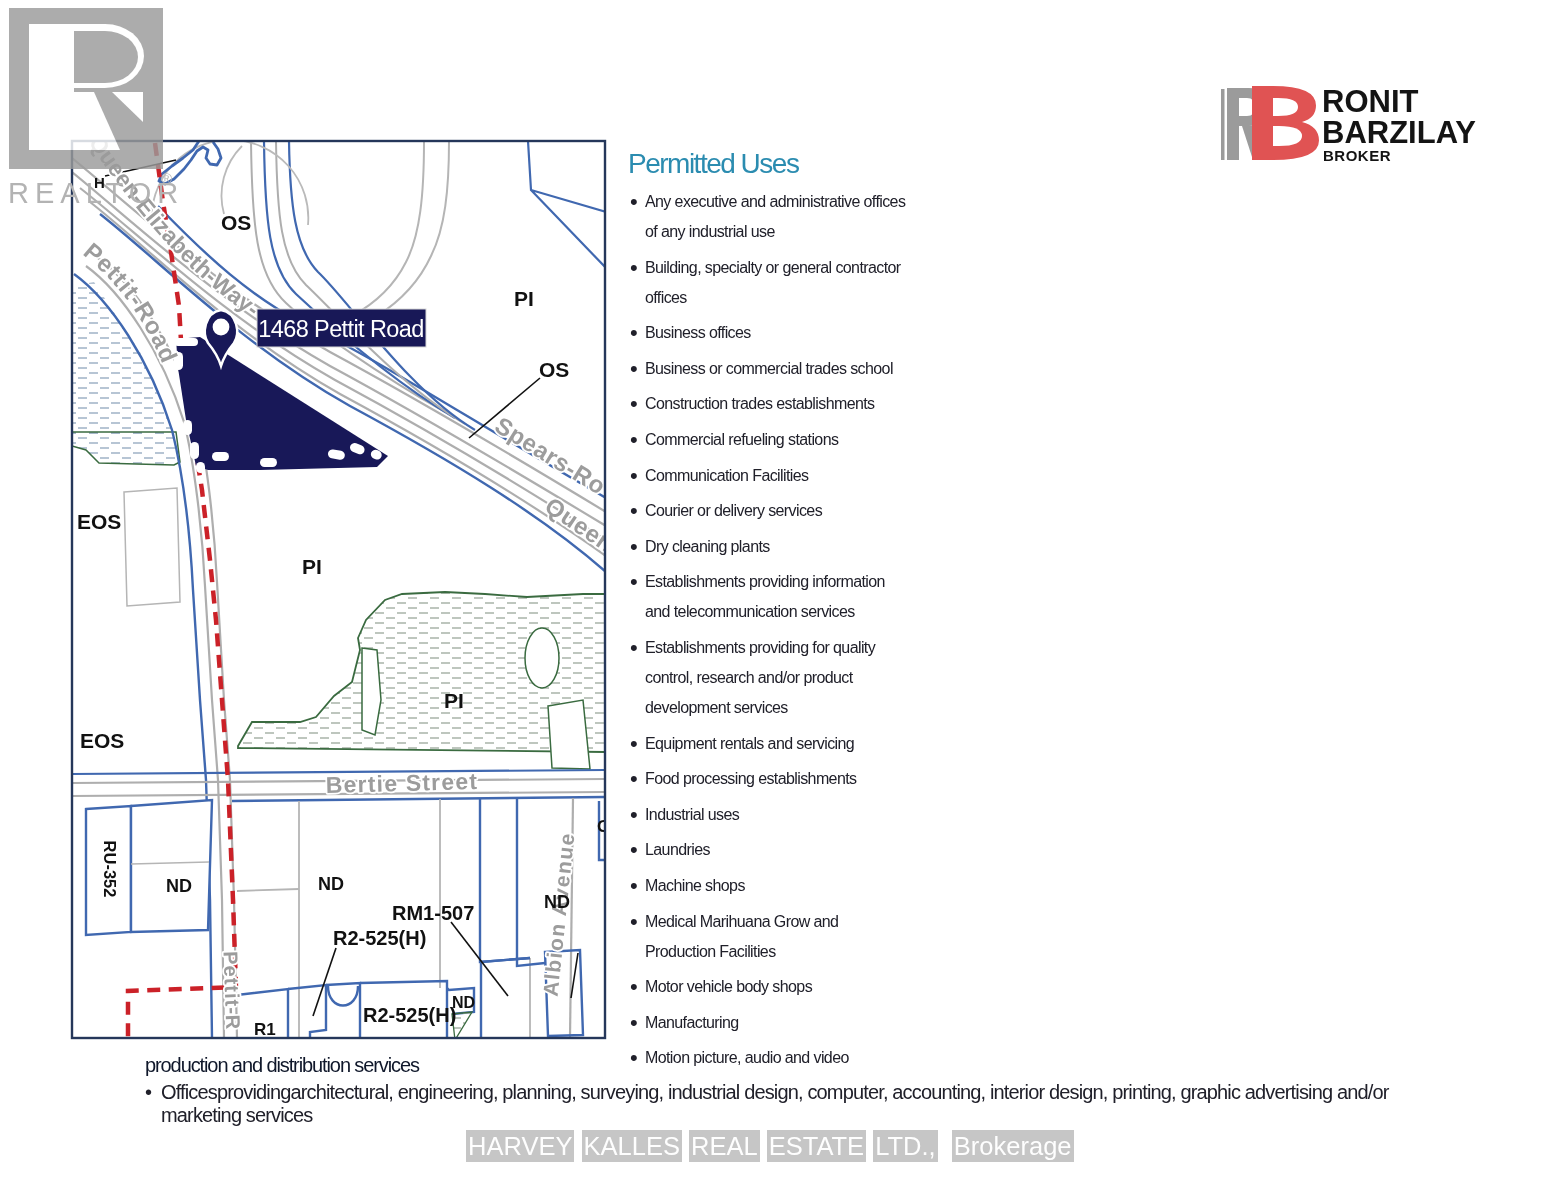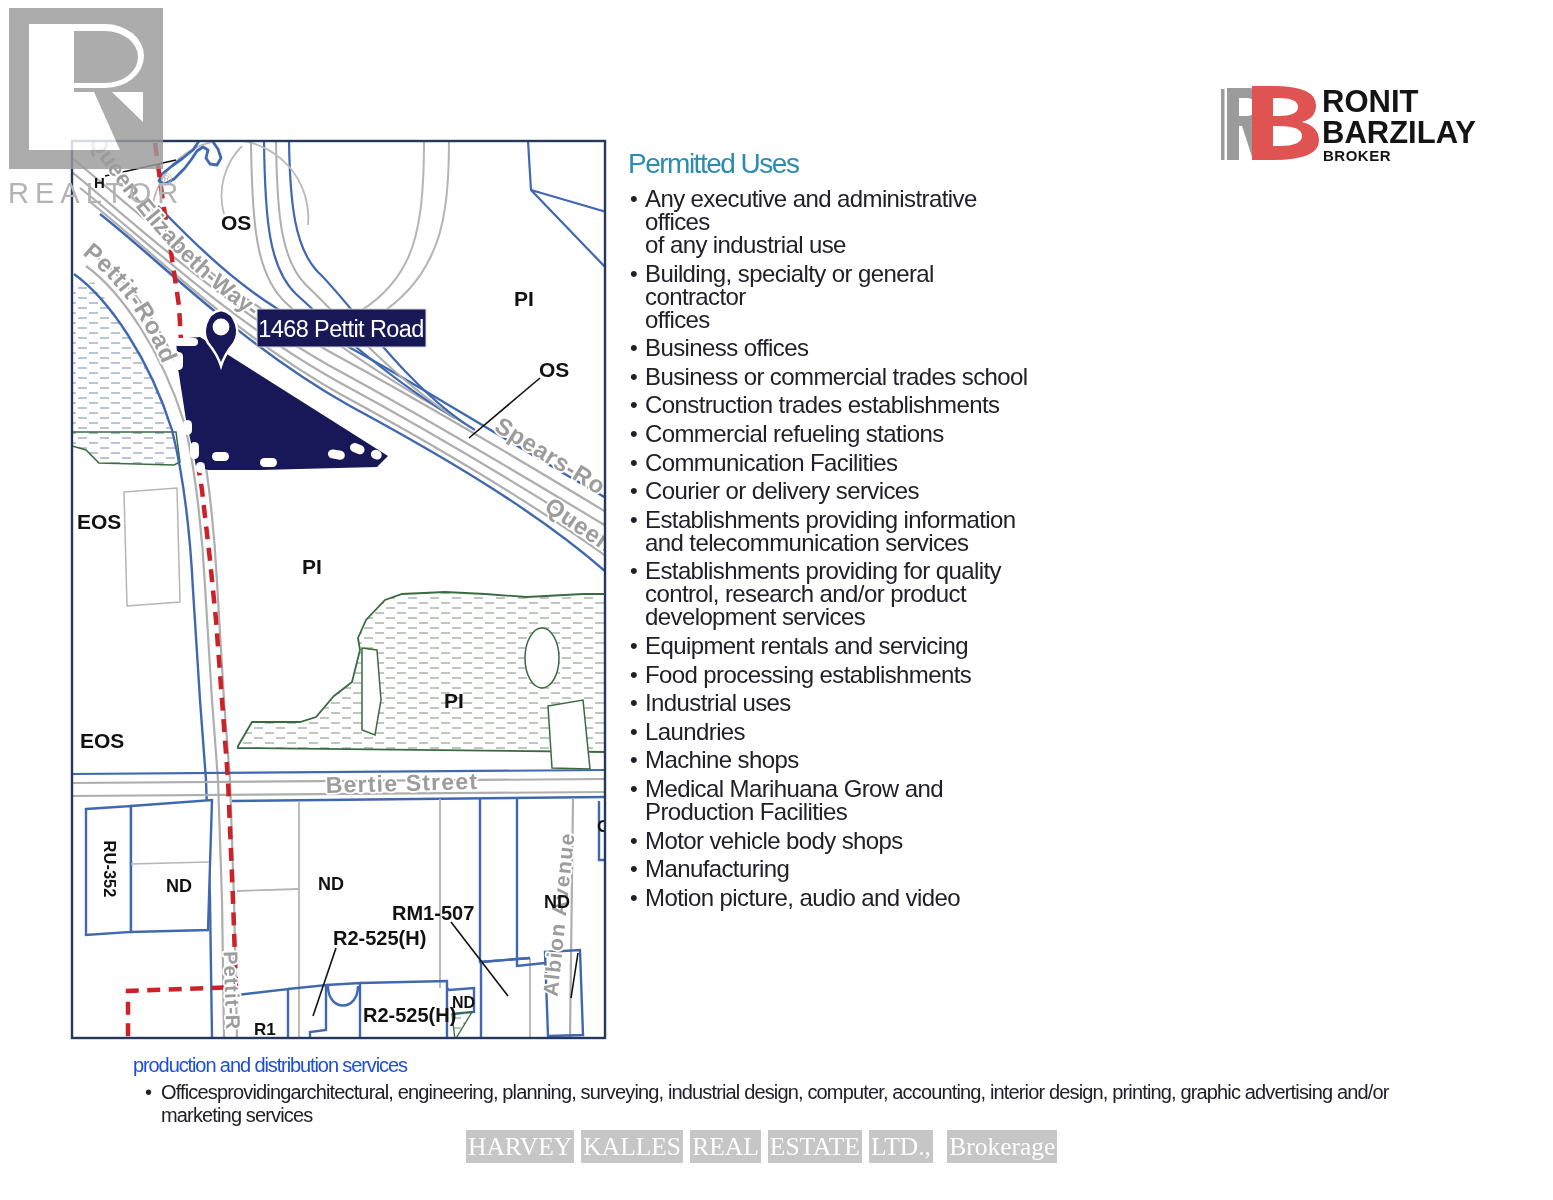--- a/index.html
+++ b/index.html
@@ -1,26 +1,26 @@
 <!DOCTYPE html>
 <html><head>
 <meta charset="utf-8">
 <style>
 html,body{margin:0;padding:0;}
 body{width:1553px;height:1200px;background:#ffffff;font-family:"Liberation Sans",sans-serif;position:relative;overflow:hidden;}
 .abs{position:absolute;}
 #uses{left:628px;top:148px;width:400px;color:#20202a;}
 #uses h2{margin:0 0 7px 0;font-size:28px;font-weight:400;color:#2b8cb0;letter-spacing:-1.5px;}
-.li{font-size:24px;line-height:23px;margin-top:5.6px;padding-left:17px;position:relative;letter-spacing:-0.6px;}
+.li{font-size:16px;line-height:30px;margin-top:5.6px;padding-left:17px;position:relative;letter-spacing:-0.6px;}
 .li:before{content:"\2022";position:absolute;left:2px;top:0;font-size:22px;letter-spacing:0;}
-#cont{left:133px;top:1054px;font-size:20px;color:#1d4ed8;letter-spacing:-1.1px;line-height:23.4px;}
+#cont{left:145px;top:1054px;font-size:20px;color:#0f172a;letter-spacing:-1.1px;line-height:23.4px;}
 #lastli{left:145px;top:1081px;font-size:20px;color:#20202a;letter-spacing:-0.85px;line-height:23.4px;padding-left:16px;position:absolute;}
 #lastli .b{position:absolute;left:0;top:0;}
 #harvey{left:466px;top:1132px;font-size:25.5px;color:#fefefe;white-space:nowrap;}
-#harvey span{background:#c6c6c6;padding:2px 2px;font-family:Liberation Serif, serif;}
+#harvey span{background:#c6c6c6;padding:2px 2px;}
 </style>
 </head>
 <body>
 
 <svg class="abs" style="left:0;top:0" width="1553" height="1200" viewBox="0 0 1553 1200">
   <defs>
     <pattern id="hb" width="22" height="10" patternUnits="userSpaceOnUse">
       <path d="M1,3 h9 M12,8 h9" stroke="#9fb2c6" stroke-width="1.6" fill="none"></path>
     </pattern>
     <pattern id="hg" width="22" height="10" patternUnits="userSpaceOnUse">
@@ -227,20 +227,21 @@
 <div class="abs" id="uses">
   <h2>Permitted Uses</h2>
   <div class="li">Any executive and administrative  offices<br>of any industrial use</div>
   <div class="li">Building, specialty or general contractor<br>offices</div>
   <div class="li">Business offices</div>
   <div class="li">Business or commercial trades school</div>
   <div class="li">Construction trades establishments</div>
   <div class="li">Commercial refueling stations</div>
   <div class="li">Communication Facilities</div>
   <div class="li">Courier or delivery services</div>
+  <div class="li">Dry cleaning plants</div>
   <div class="li">Establishments providing information<br>and telecommunication services</div>
   <div class="li">Establishments providing for quality<br>control, research and/or product<br>development services</div>
   <div class="li">Equipment rentals and servicing</div>
   <div class="li">Food processing establishments</div>
   <div class="li">Industrial uses</div>
   <div class="li">Laundries</div>
   <div class="li">Machine shops</div>
   <div class="li">Medical Marihuana Grow and<br>Production Facilities</div>
   <div class="li">Motor vehicle body shops</div>
   <div class="li">Manufacturing</div>

